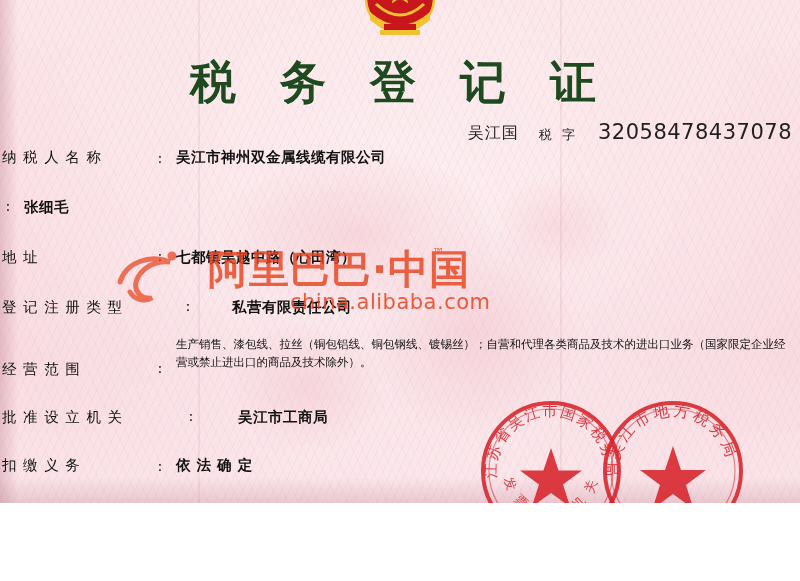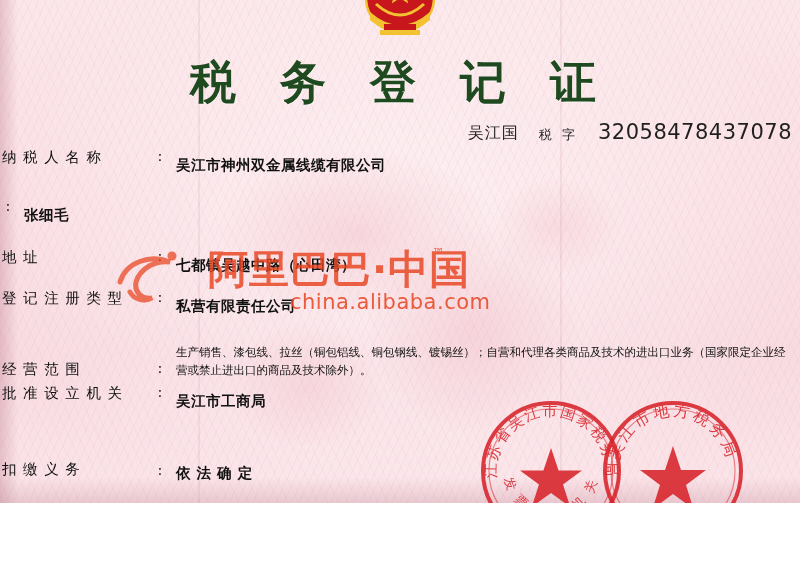--- a/index.html
+++ b/index.html
@@ -153,37 +153,36 @@
     color: #111;
   }
   .field-value {
     flex: 1;
     color: #111;
     font-size: 14.5px;
     font-weight: bold;
     font-family: "DejaVu Sans", "Liberation Sans", sans-serif;
     letter-spacing: 0.5px;
     padding-left: 8px;
-    margin-top: 8px;
   }
   .field-value.small {
     font-size: 11.5px;
     font-weight: normal;
     line-height: 1.55;
     letter-spacing: 0;
     max-width: 620px;
   }
 
   
-  .r-taxpayer   { top: 8px; }
+  .r-taxpayer   { top: 8px; align-items: center; }
   .r-legal      { top: 58px; }
   .r-address    { top: 108px; }
-  .r-regtype    { top: 149px; }
+  .r-regtype    { top: 158px; gap: 28px; }
   .r-scope      { top: 196px; }
-  .r-approval   { top: 244px; }
+  .r-approval   { top: 268px; gap: 31px; }
   .r-withhold   { top: 316px; align-items: center; }
 
   
   .ali-watermark {
     position: absolute;
     left: 112px;
     top: 232px;
     width: 470px;
     height: 90px;
     pointer-events: none;

